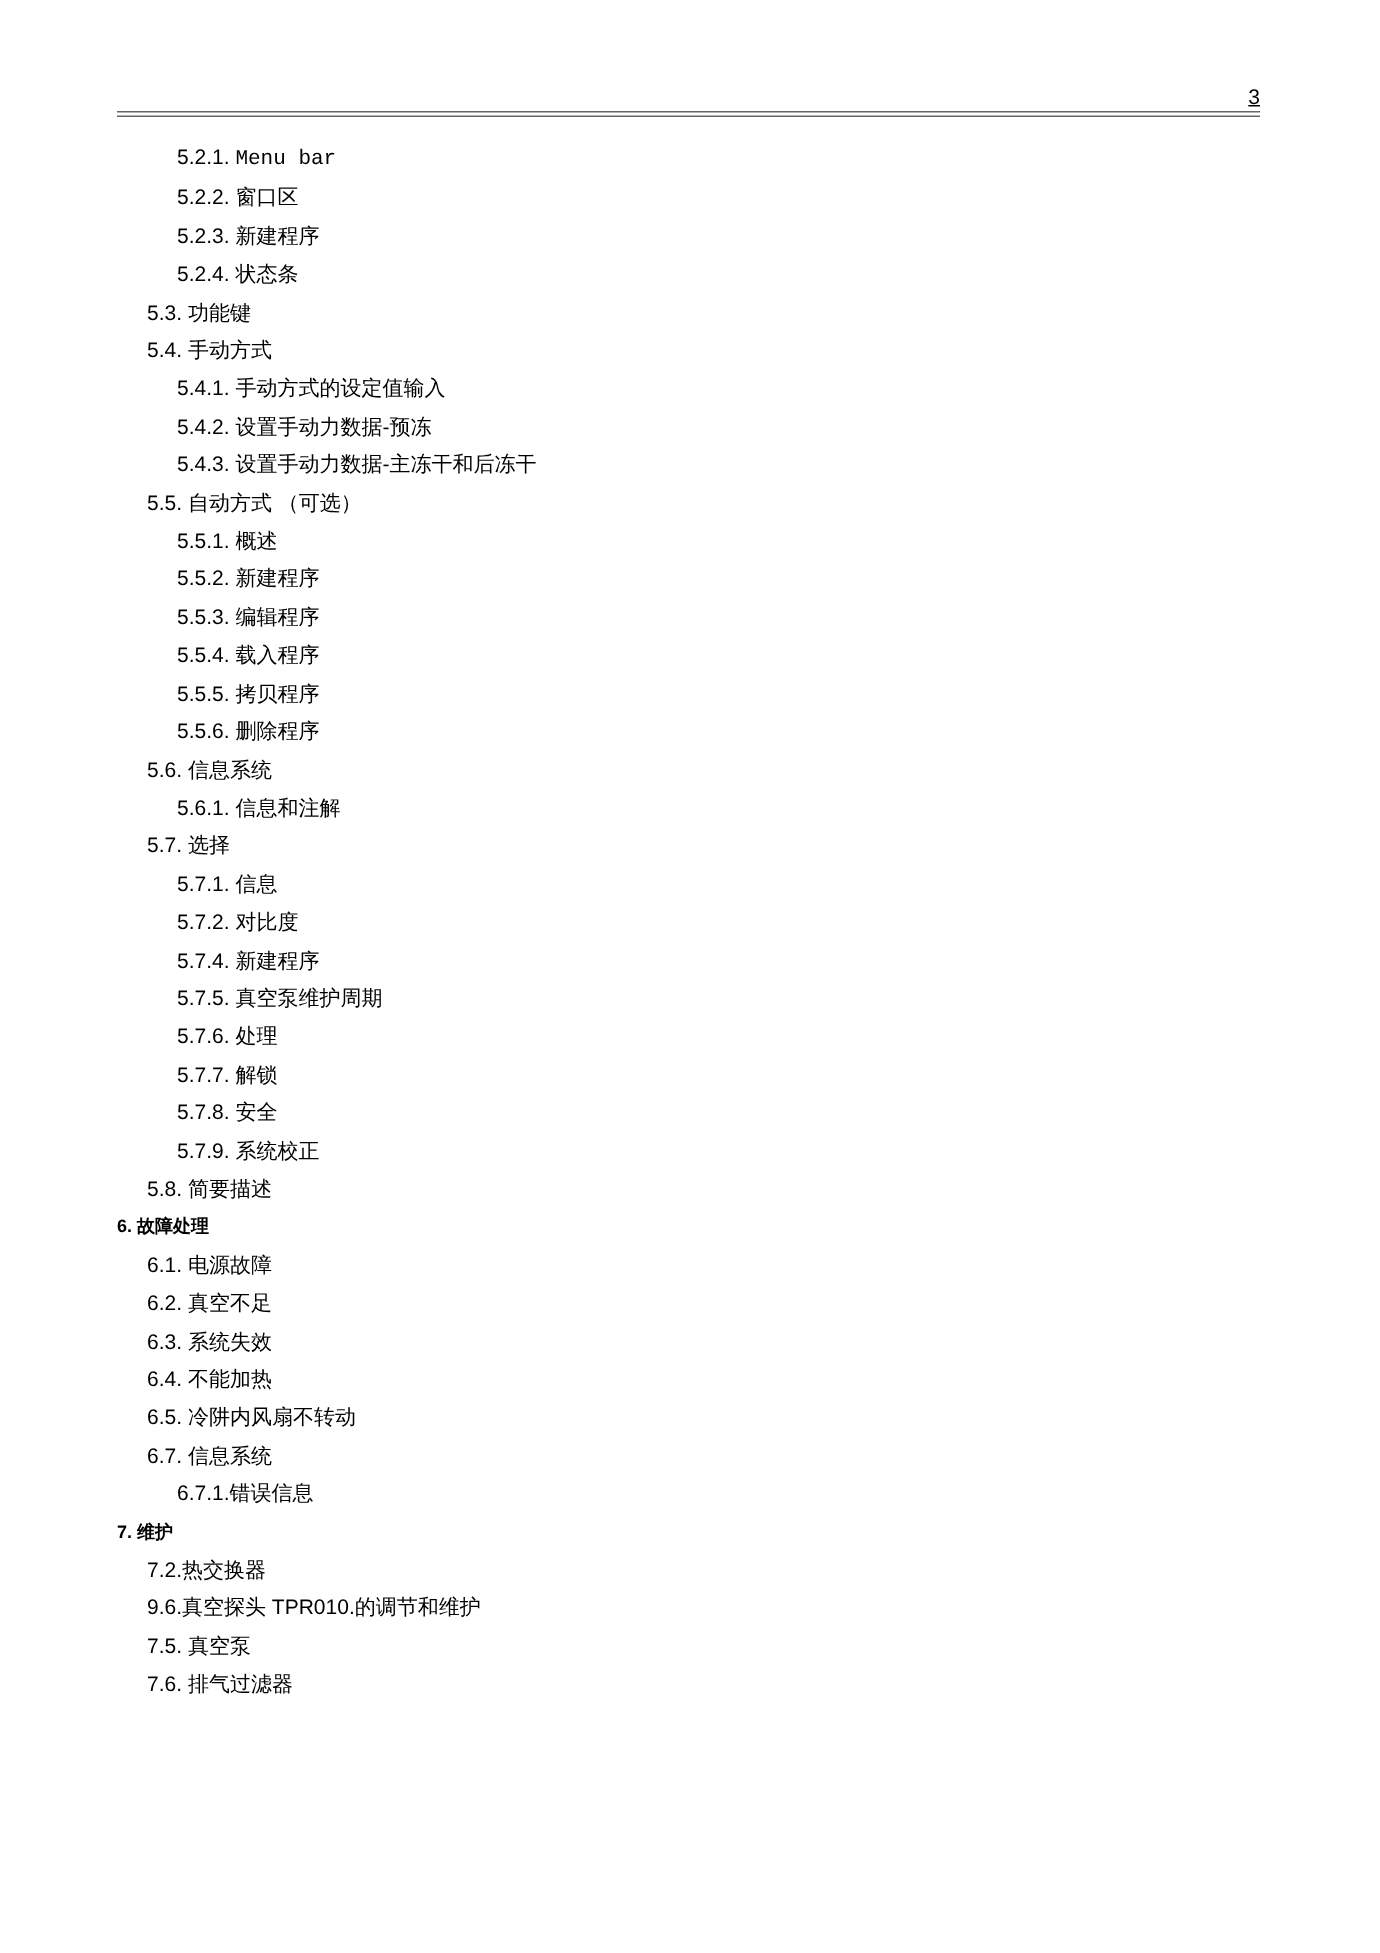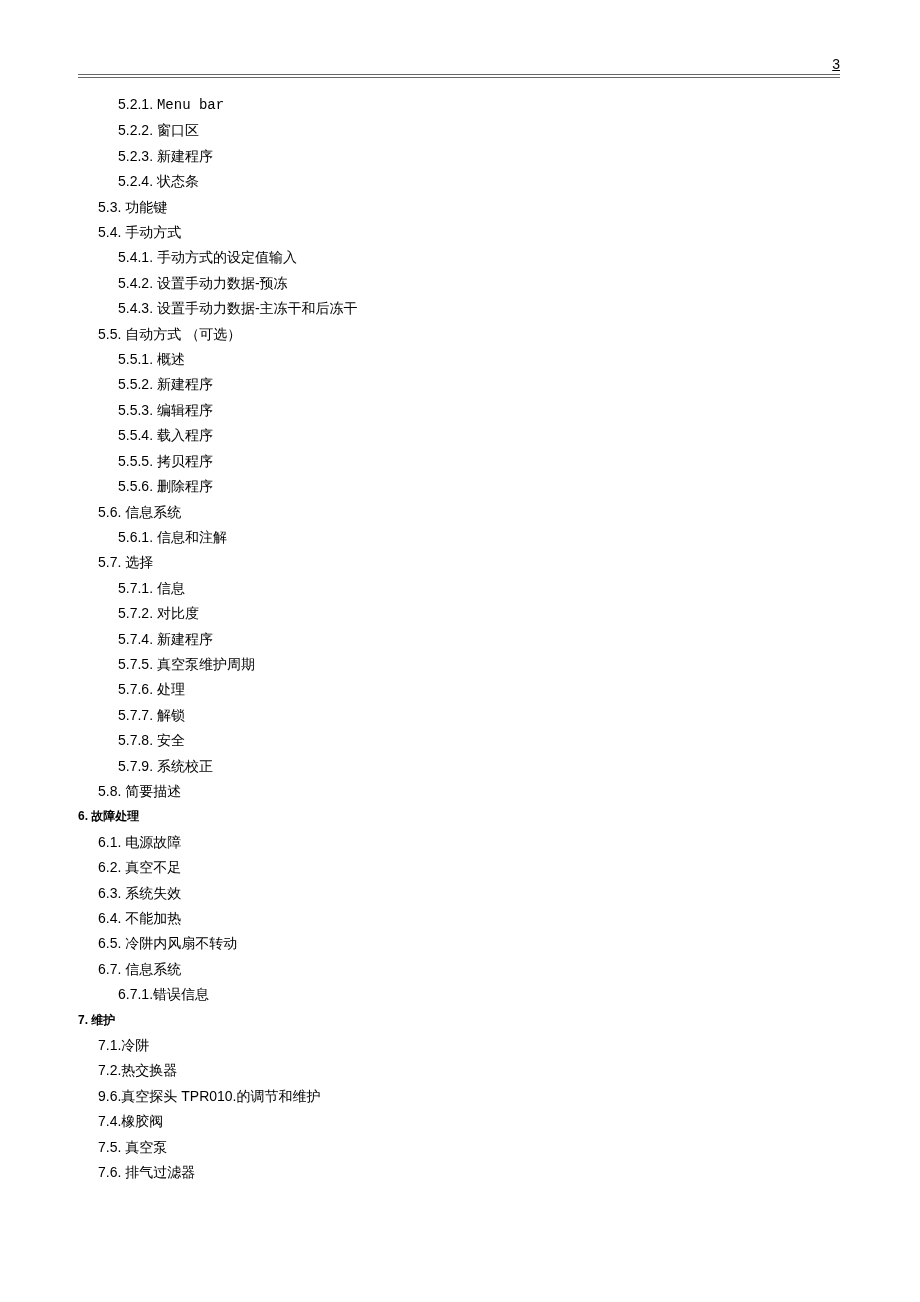--- a/index.html
+++ b/index.html
@@ -97,20 +97,18 @@
       <div class="entry lvl-2"><span class="num">5.8.</span><span> </span><span> 简要描述</span></div>
       <div class="entry lvl-1"><span class="num">6.</span><span> </span><span> 故障处理</span></div>
       <div class="entry lvl-2"><span class="num">6.1.</span><span> </span><span> 电源故障</span></div>
       <div class="entry lvl-2"><span class="num">6.2.</span><span> </span><span> 真空不足</span></div>
       <div class="entry lvl-2"><span class="num">6.3.</span><span> </span><span> 系统失效</span></div>
       <div class="entry lvl-2"><span class="num">6.4.</span><span> </span><span> 不能加热</span></div>
       <div class="entry lvl-2"><span class="num">6.5.</span><span> </span><span> 冷阱内风扇不转动</span></div>
       <div class="entry lvl-2"><span class="num">6.7.</span><span> </span><span> 信息系统</span></div>
       <div class="entry lvl-3"><span class="num">6.7.1.</span><span></span><span>错误信息</span></div>
       <div class="entry lvl-1"><span class="num">7.</span><span> </span><span> 维护</span></div>
-      <div class="entry lvl-2"><span class="num">7.1.</span><span></span><span>冷阱</span></div>
       <div class="entry lvl-2"><span class="num">7.2.</span><span></span><span>热交换器</span></div>
       <div class="entry lvl-2"><span class="num">9.6.</span><span></span><span>真空探头 TPR010.的调节和维护</span></div>
-      <div class="entry lvl-2"><span class="num">7.4.</span><span></span><span>橡胶阀</span></div>
       <div class="entry lvl-2"><span class="num">7.5.</span><span> </span><span> 真空泵</span></div>
       <div class="entry lvl-2"><span class="num">7.6.</span><span> </span><span> 排气过滤器</span></div>
     </div>
 </div>
 
 </body></html>

